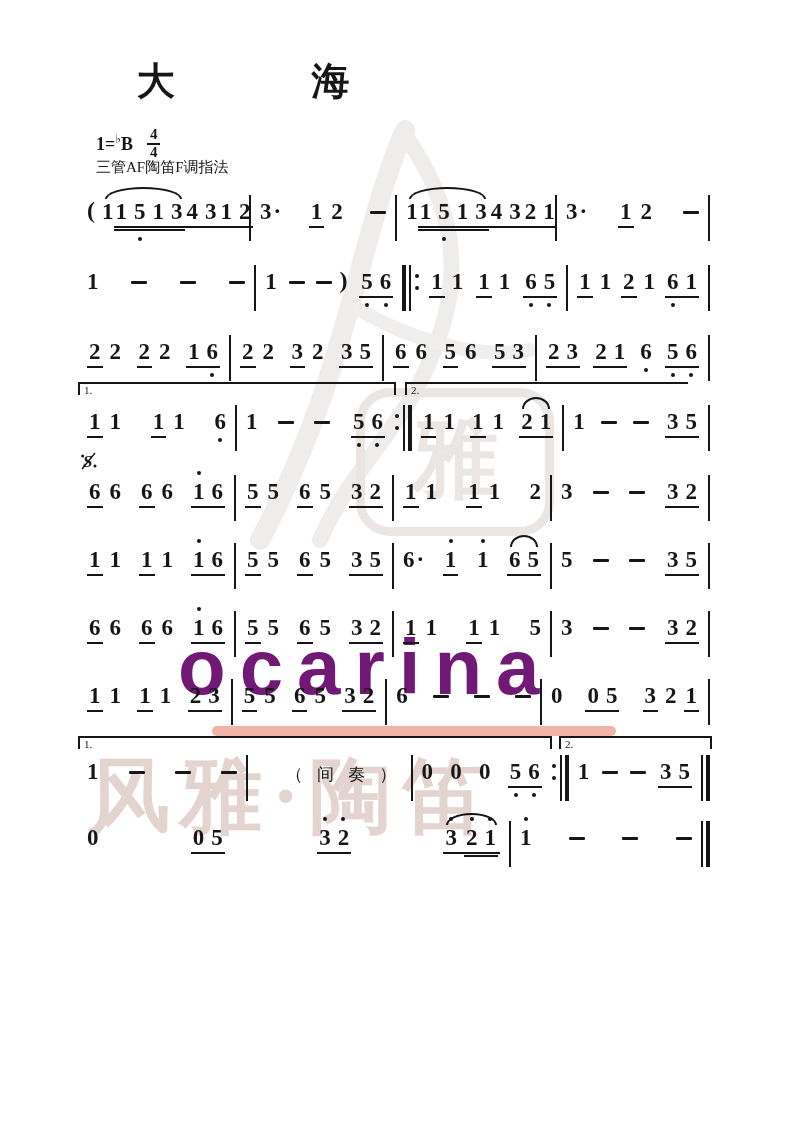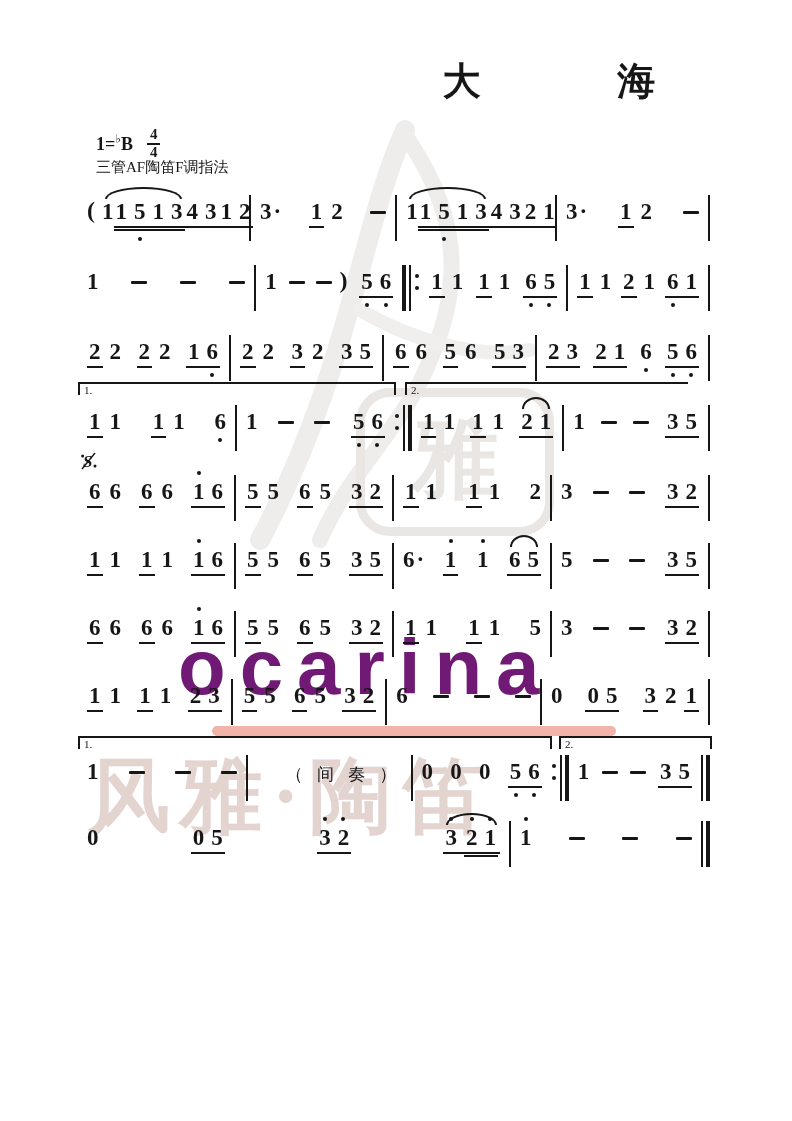--- a/index.html
+++ b/index.html
@@ -8,21 +8,21 @@
   
   #wm{position:absolute;inset:0;z-index:0;}
   .wm-swirl{position:absolute;left:200px;top:110px;}
   .wm-seal{position:absolute;left:356px;top:388px;width:180px;height:130px;border:9px solid #e9e6e4;border-radius:34px;}
   .wm-seal span{position:absolute;left:50%;top:50%;transform:translate(-50%,-52%);font-size:86px;color:#e9e6e4;font-weight:bold;}
   .wm-ocarina{position:absolute;left:178px;top:622px;font-family:"Liberation Sans","DejaVu Sans",sans-serif;
               font-size:78px;font-weight:bold;color:#701a75;letter-spacing:14px;}
   .wm-stripe{position:absolute;left:212px;top:726px;width:404px;height:10px;background:#f2b3ab;border-radius:5px;}
   .wm-brand{position:absolute;left:88px;top:742px;font-size:82px;font-weight:bold;color:#e3d4d0;letter-spacing:10px;}
   
-  .title{position:absolute;left:0;top:56px;width:100%;text-align:right;font-size:38px;font-weight:bold;
+  .title{position:absolute;left:0;top:56px;width:100%;text-align:left;font-size:38px;font-weight:bold;
          letter-spacing:3.6em;padding-left:3.6em;box-sizing:border-box;z-index:2;}
   .keyrow{position:absolute;left:96px;top:127px;display:flex;align-items:center;gap:14px;font-weight:bold;font-size:18px;z-index:2;}
   .keyrow sup{font-size:12px;vertical-align:super;}
   .frac{display:inline-flex;flex-direction:column;align-items:center;font-size:15px;line-height:1.05;font-weight:bold;}
   .frac .num{border-bottom:2px solid #161616;padding:0 3px;}
   .subtitle{position:absolute;left:96px;top:158px;font-size:15px;z-index:2;}
   .credits{position:absolute;left:588px;top:133px;font-size:15px;font-weight:600;line-height:1.45;letter-spacing:1px;z-index:2;text-align:left;}
   
   #score{position:absolute;inset:0;z-index:1;}
   .system{position:absolute;left:78px;width:632px;display:flex;align-items:flex-start;}

